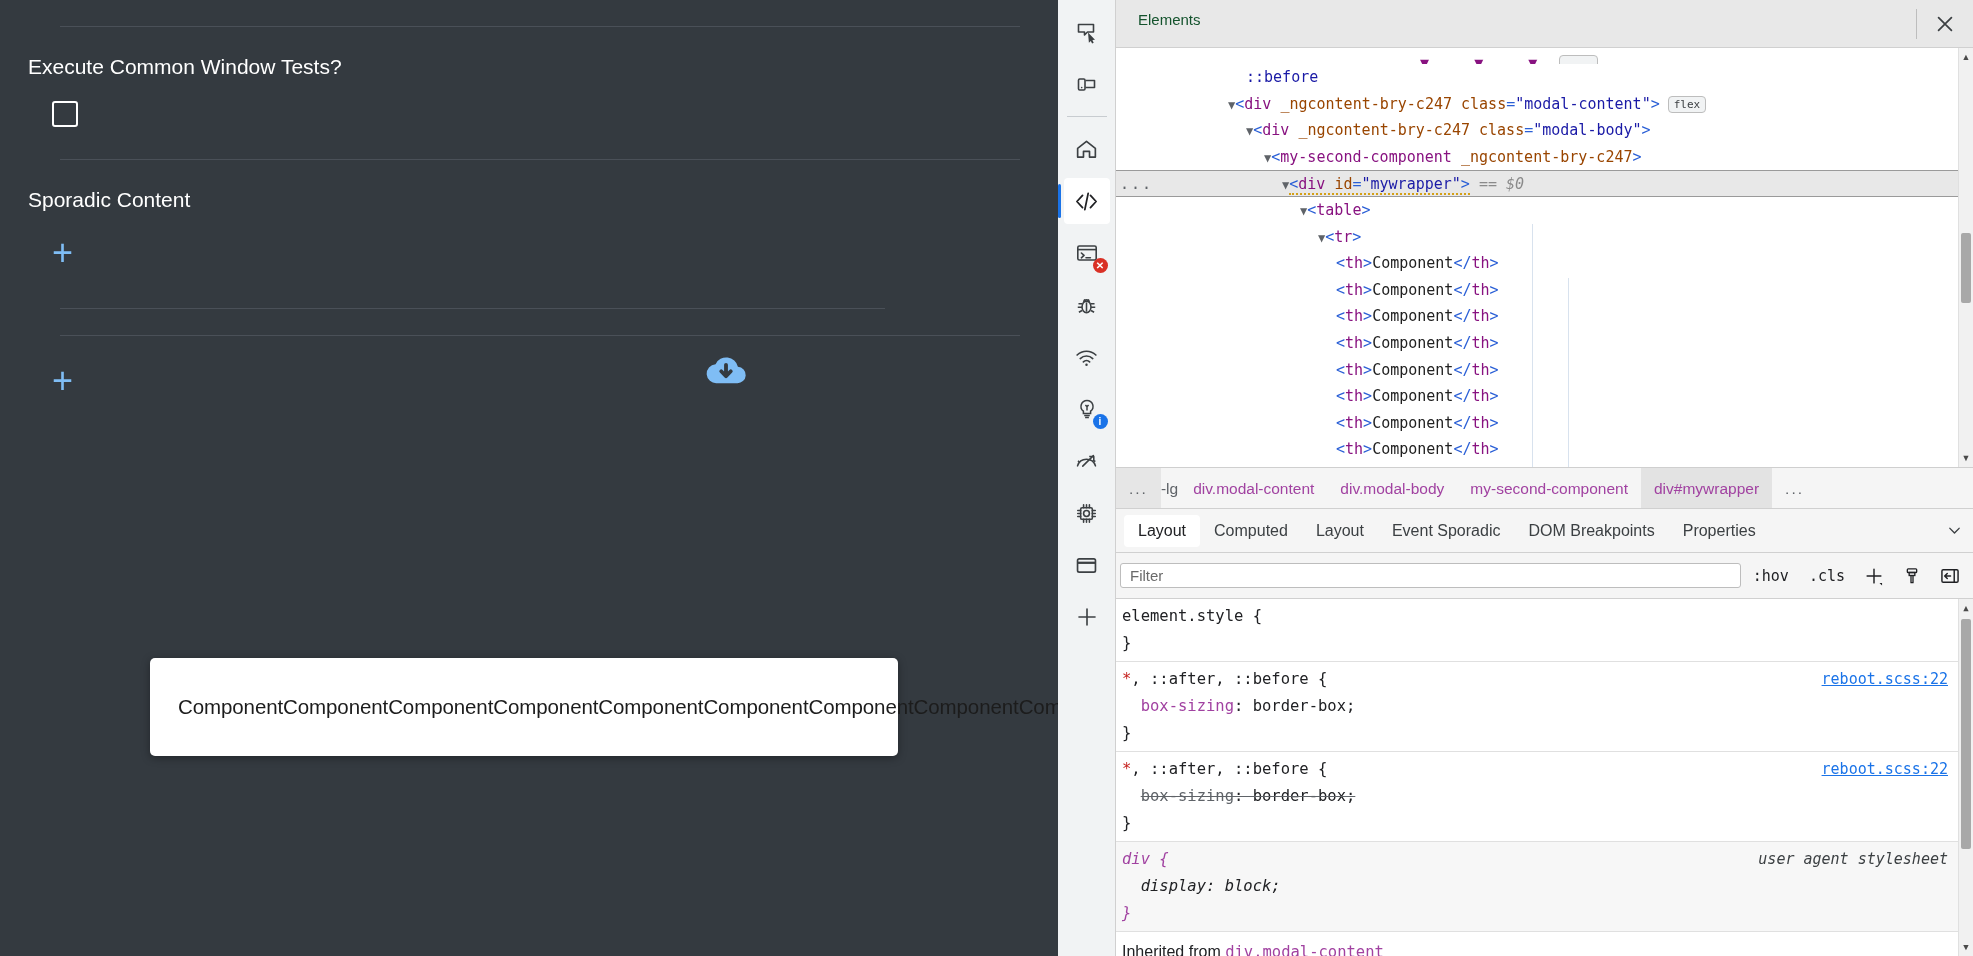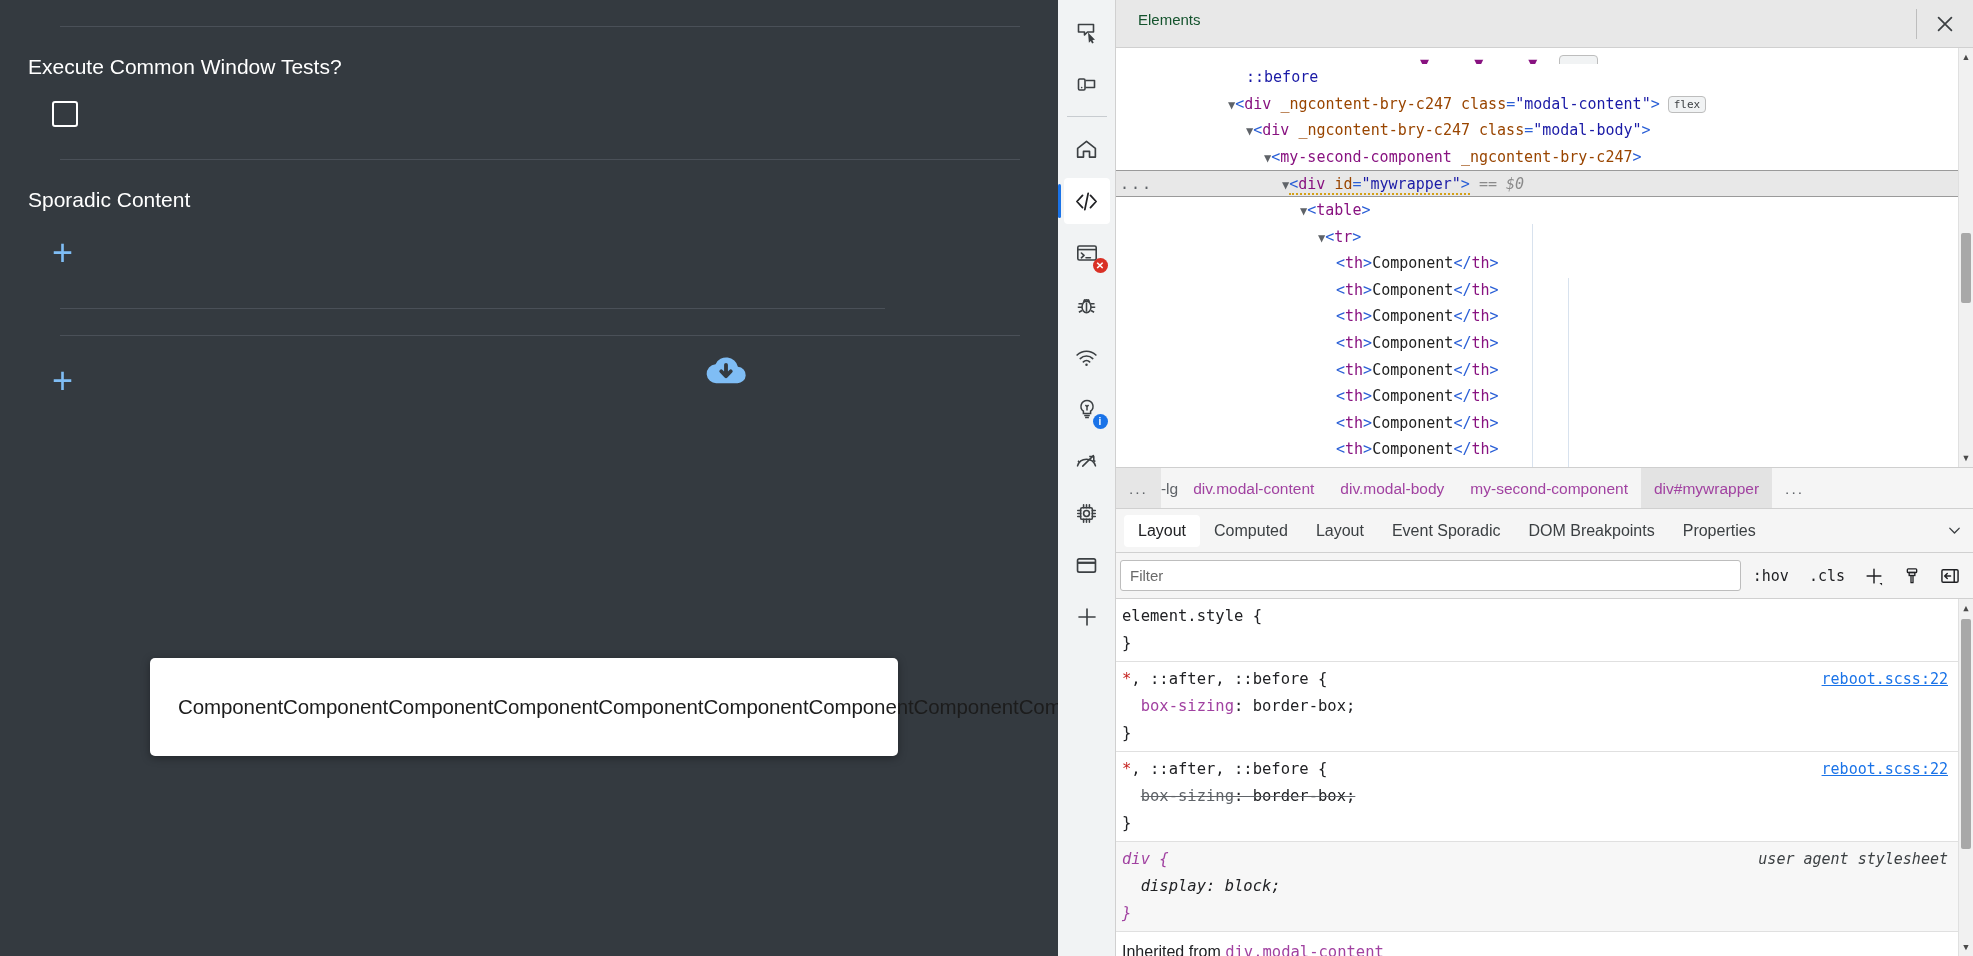--- a/index.html
+++ b/index.html
@@ -337,21 +337,21 @@
     flex: 0 0 46px;
     background: #f5f5f5;
     border-bottom: 1px solid #d0d0d0;
     display: flex;
     align-items: center;
     padding: 0 6px 0 4px;
     gap: 4px;
   }
   #filter-input {
     flex: 1 1 auto;
-    height: 31px;
+    height: 25px;
     border: 1px solid #bdbdbd;
     border-radius: 3px;
     background: #fff;
     font-size: 15px;
     padding: 0 9px;
     color: #202124;
     font-family: "Liberation Sans", sans-serif;
     min-width: 0;
   }
   #filter-input::placeholder { color: #6a6a6a; }

